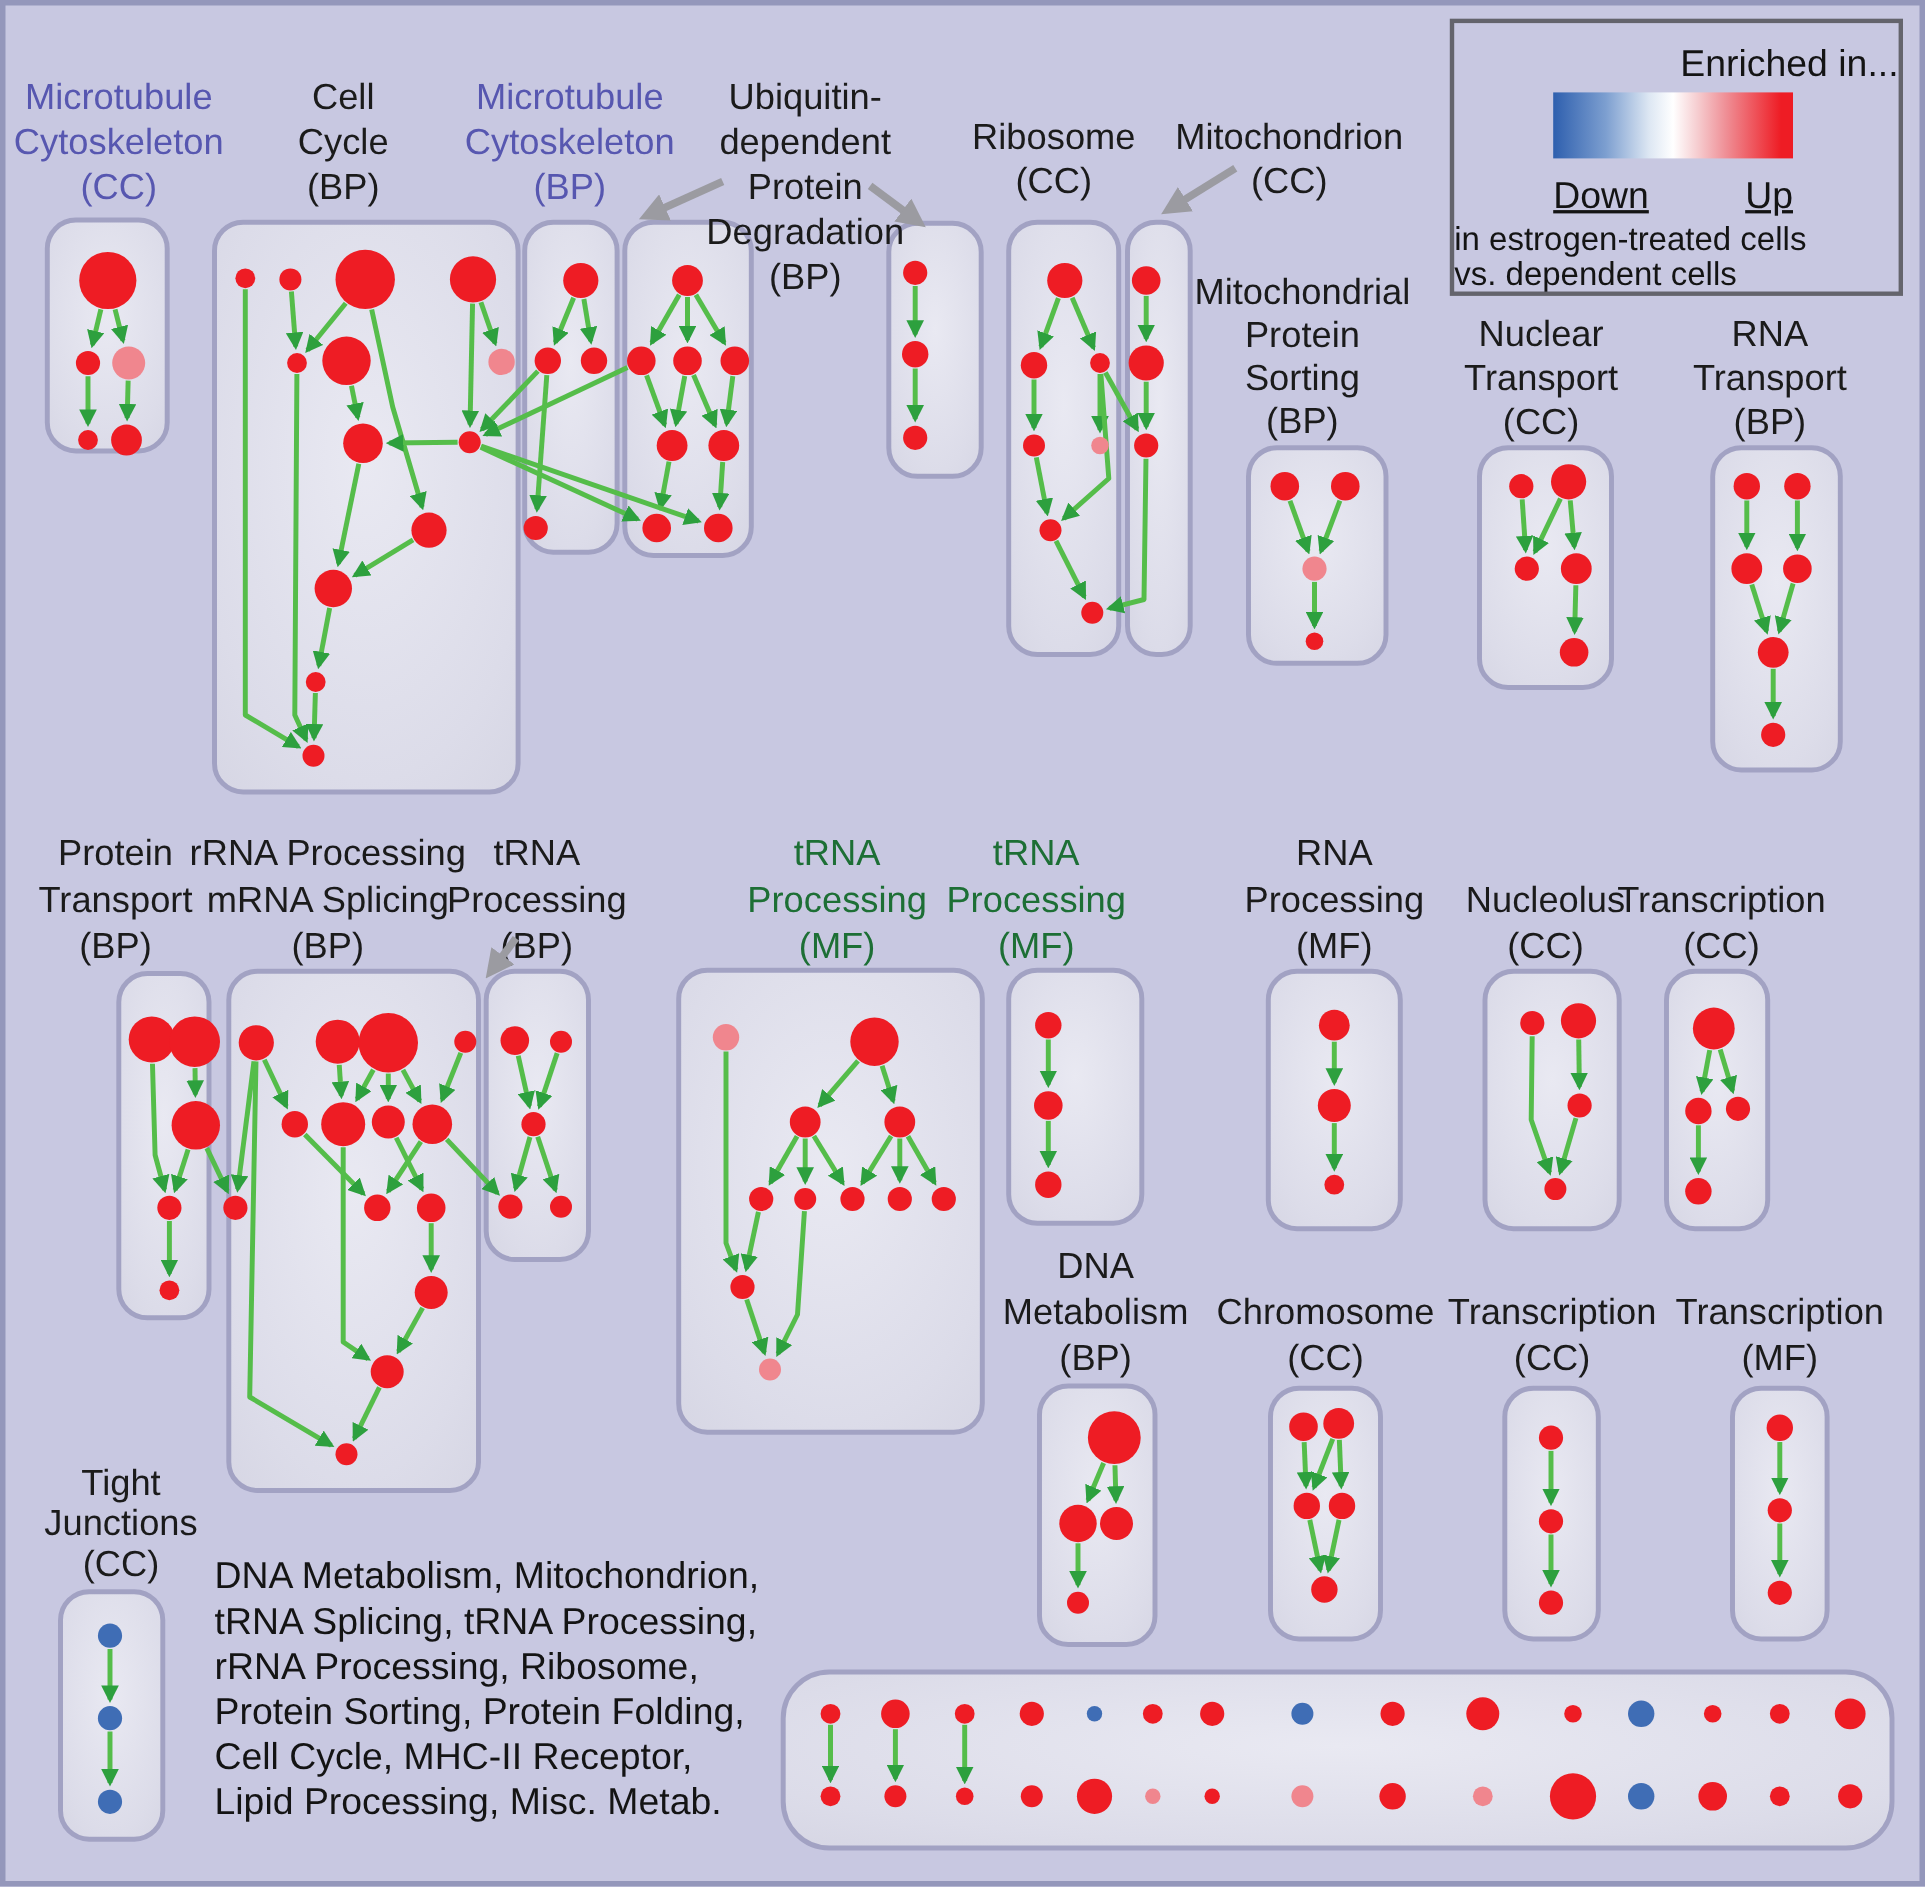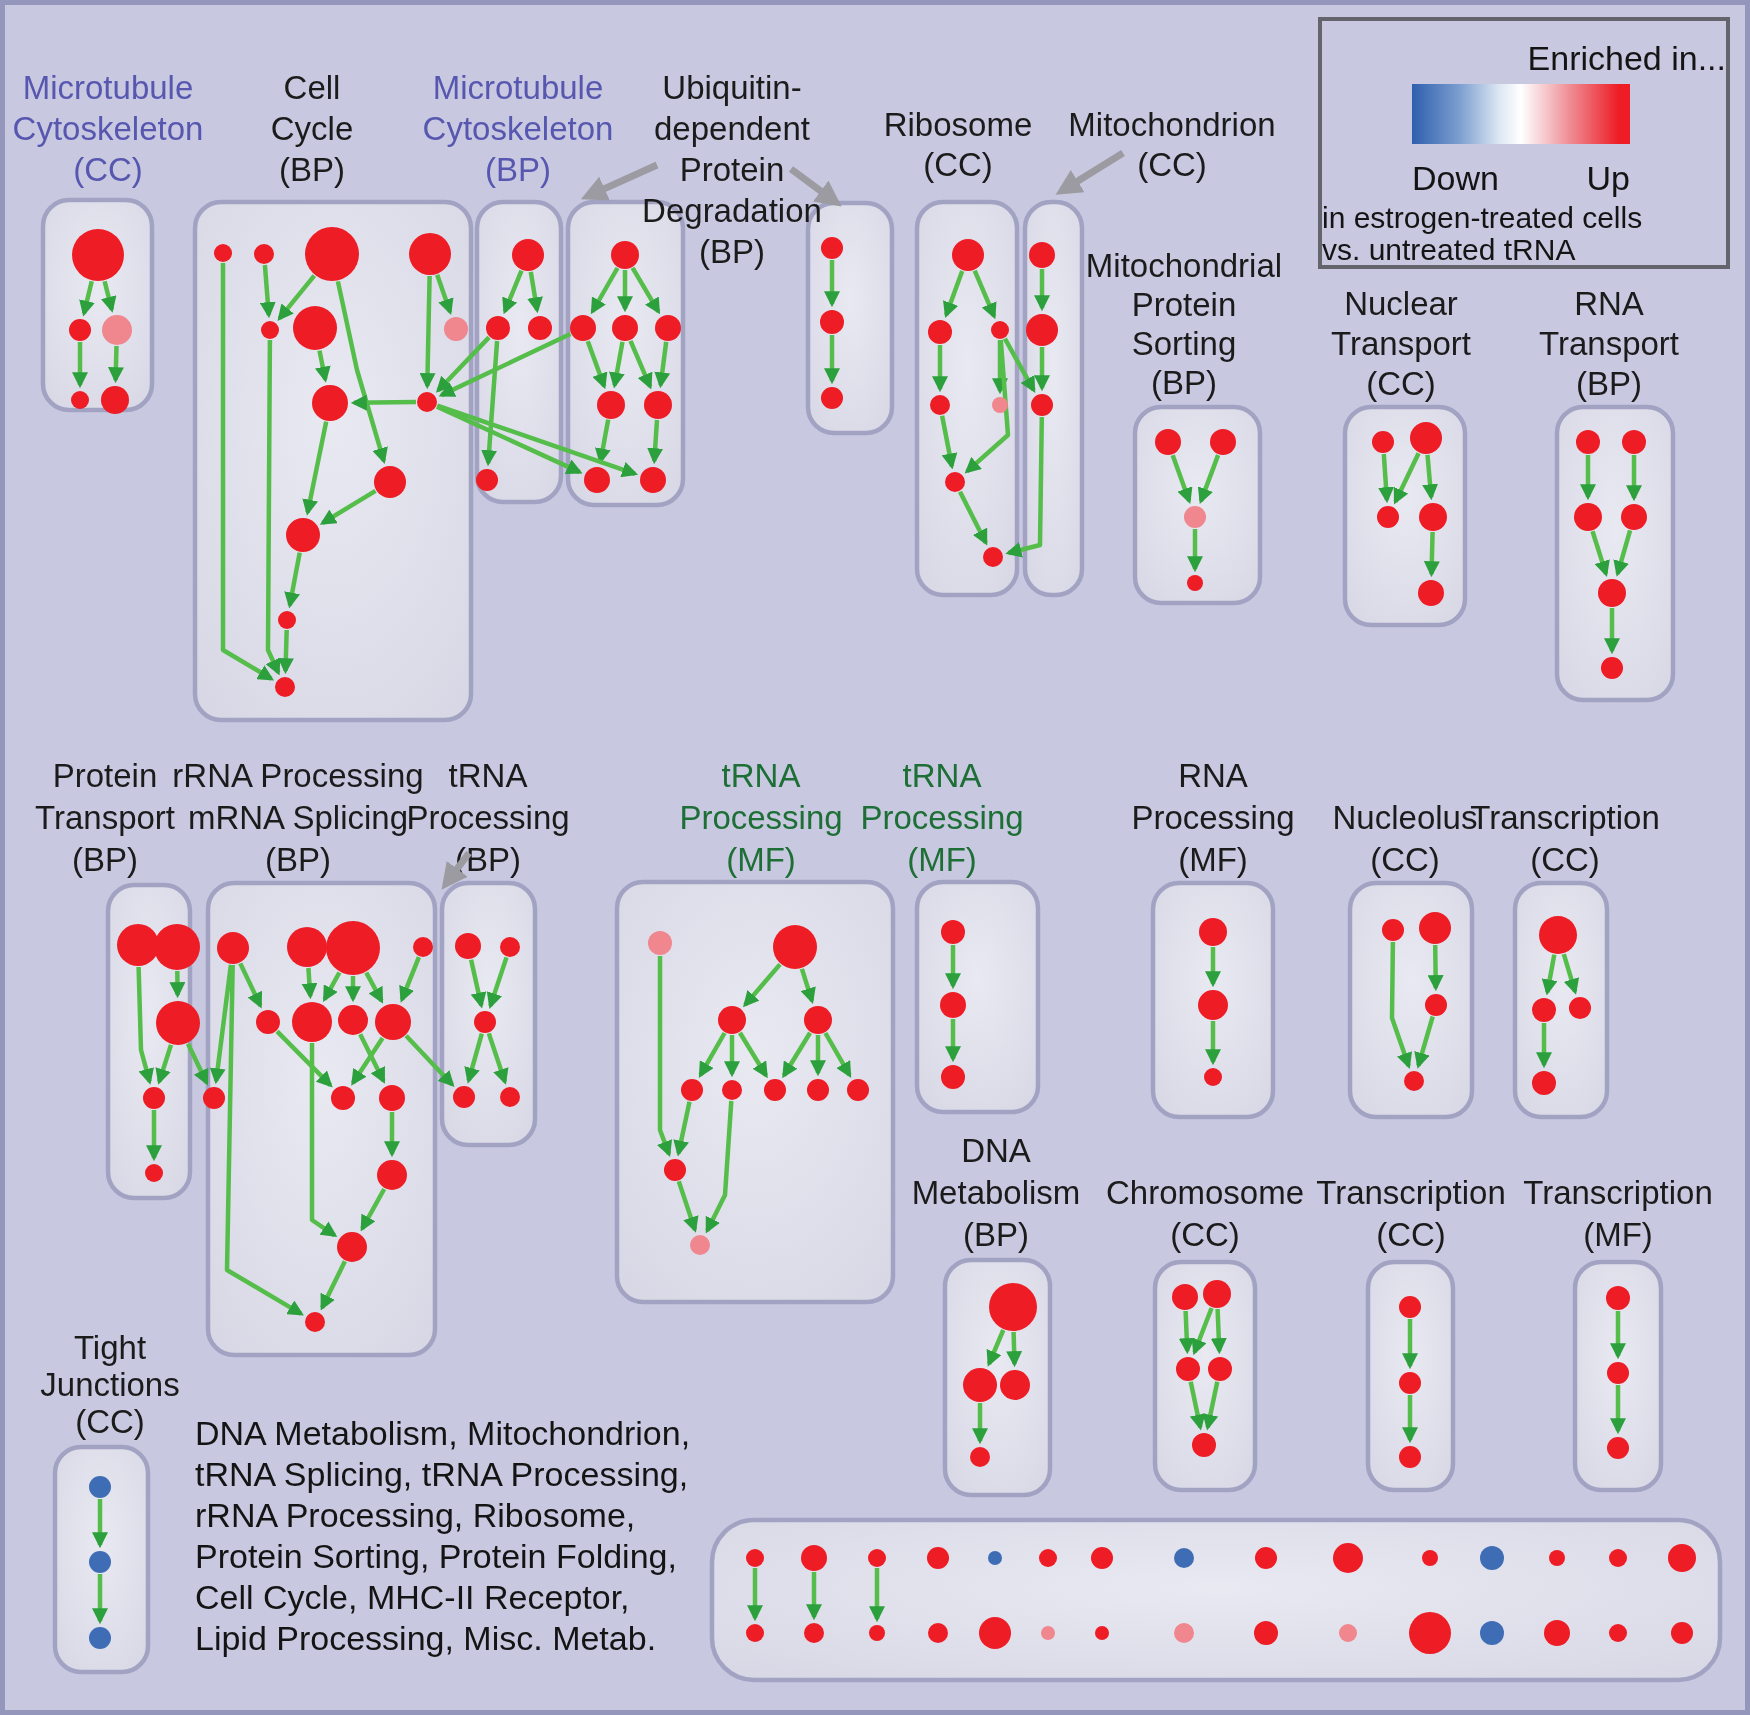--- a/index.html
+++ b/index.html
@@ -8,21 +8,21 @@
          font-family:"Liberation Sans", sans-serif;}
   .stage svg{position:absolute;left:0;top:0;}
   .legend{position:absolute;left:1313px;top:12px;width:412px;height:252px;
           border:4px solid #64646c;box-sizing:border-box;background:#c8c8e1;}
   .legend-title{position:absolute;left:0;right:0;top:18px;text-align:right;
           font-size:34px;color:#141414;}
   .legend-bar{position:absolute;left:90px;top:63px;width:218px;height:60px;
           background:linear-gradient(to right,#2e5fae 0%,#7d9fd0 22%,#dde7f3 40%,
           #ffffff 50%,#f6ced1 60%,#ef8f96 72%,#ee1c24 95%);}
   .legend-downup{position:absolute;left:90px;top:138px;width:218px;display:flex;
-          justify-content:space-between;font-size:34px;color:#141414;}
+          justify-content:space-between;font-size:34px;color:#141414;text-decoration:underline;}
   .legend-sub{position:absolute;left:0;right:0;text-align:left;font-size:30px;color:#141414;}
   .misc-text{position:absolute;left:190px;top:1408px;font-size:34px;color:#141414;line-height:41px;white-space:nowrap;}
 </style>
 </head>
 <body>
 
 <div class="stage">
   <svg id="net" width="1750" height="1715" viewBox="0 0 1750 1715">
       <defs>
         <radialGradient id="boxg" cx="50%" cy="42%" r="80%">
@@ -417,21 +417,21 @@
     </svg>
 
   <div class="legend">
     <div class="legend-title">Enriched in...</div>
     <div class="legend-bar"></div>
     <div class="legend-downup">
       <span>Down</span>
       <span>Up</span>
     </div>
     <div class="legend-sub" style="top:180px">in estrogen-treated cells</div>
-    <div class="legend-sub" style="top:212px">vs. untreated tRNA</div>
+    <div class="legend-sub" style="top:212px">vs. dependent cells</div>
   </div>
 
   <div class="misc-text">
     <div>DNA Metabolism, Mitochondrion,</div>
     <div>tRNA Splicing, tRNA Processing,</div>
     <div>rRNA Processing, Ribosome,</div>
     <div>Protein Sorting, Protein Folding,</div>
     <div>Cell Cycle, MHC-II Receptor,</div>
     <div>Lipid Processing, Misc. Metab.</div>
   </div>

